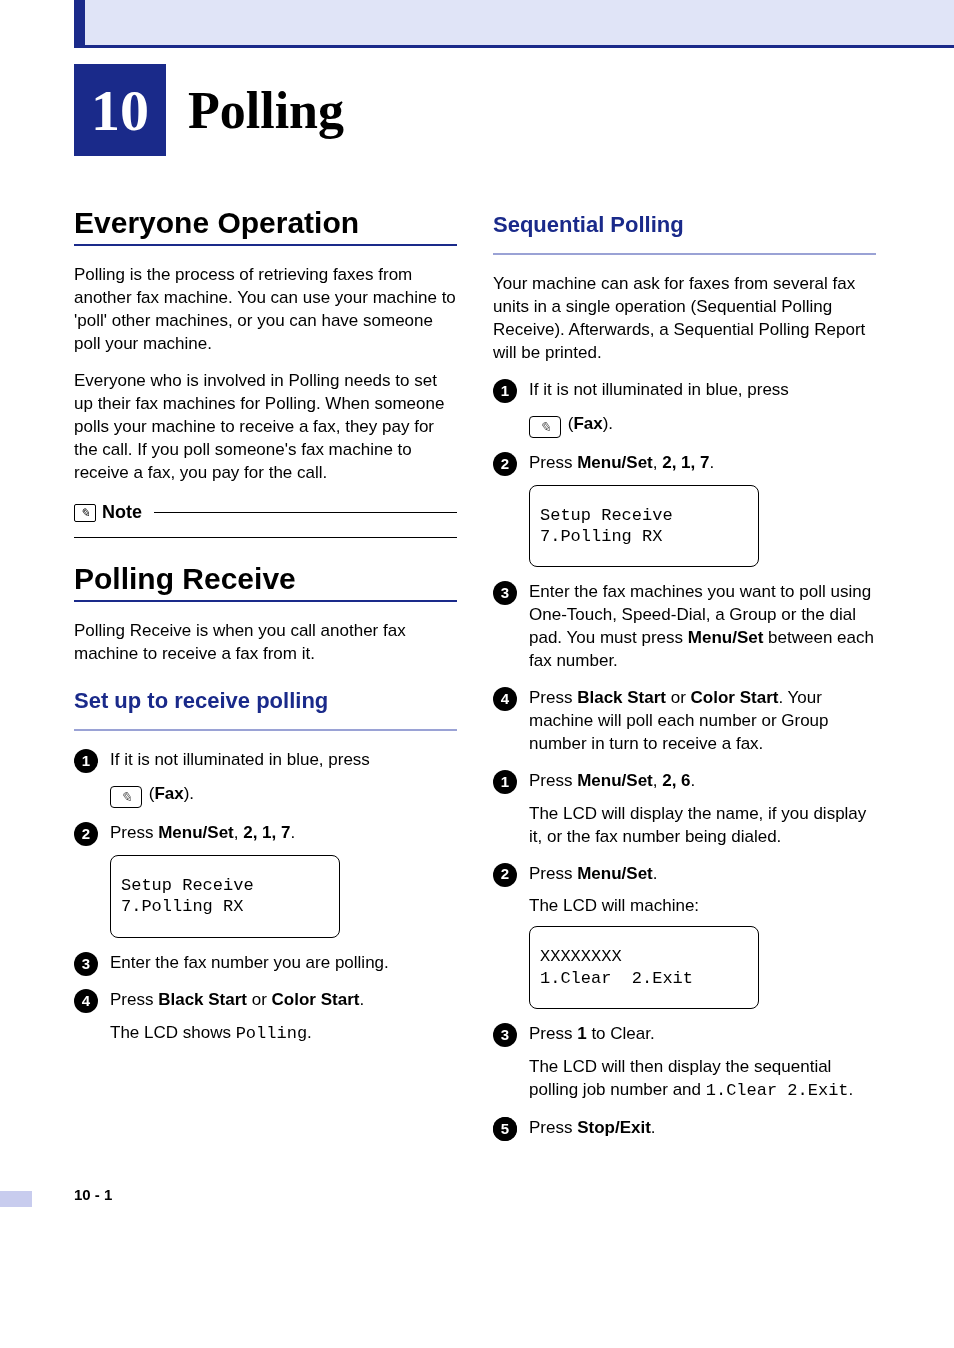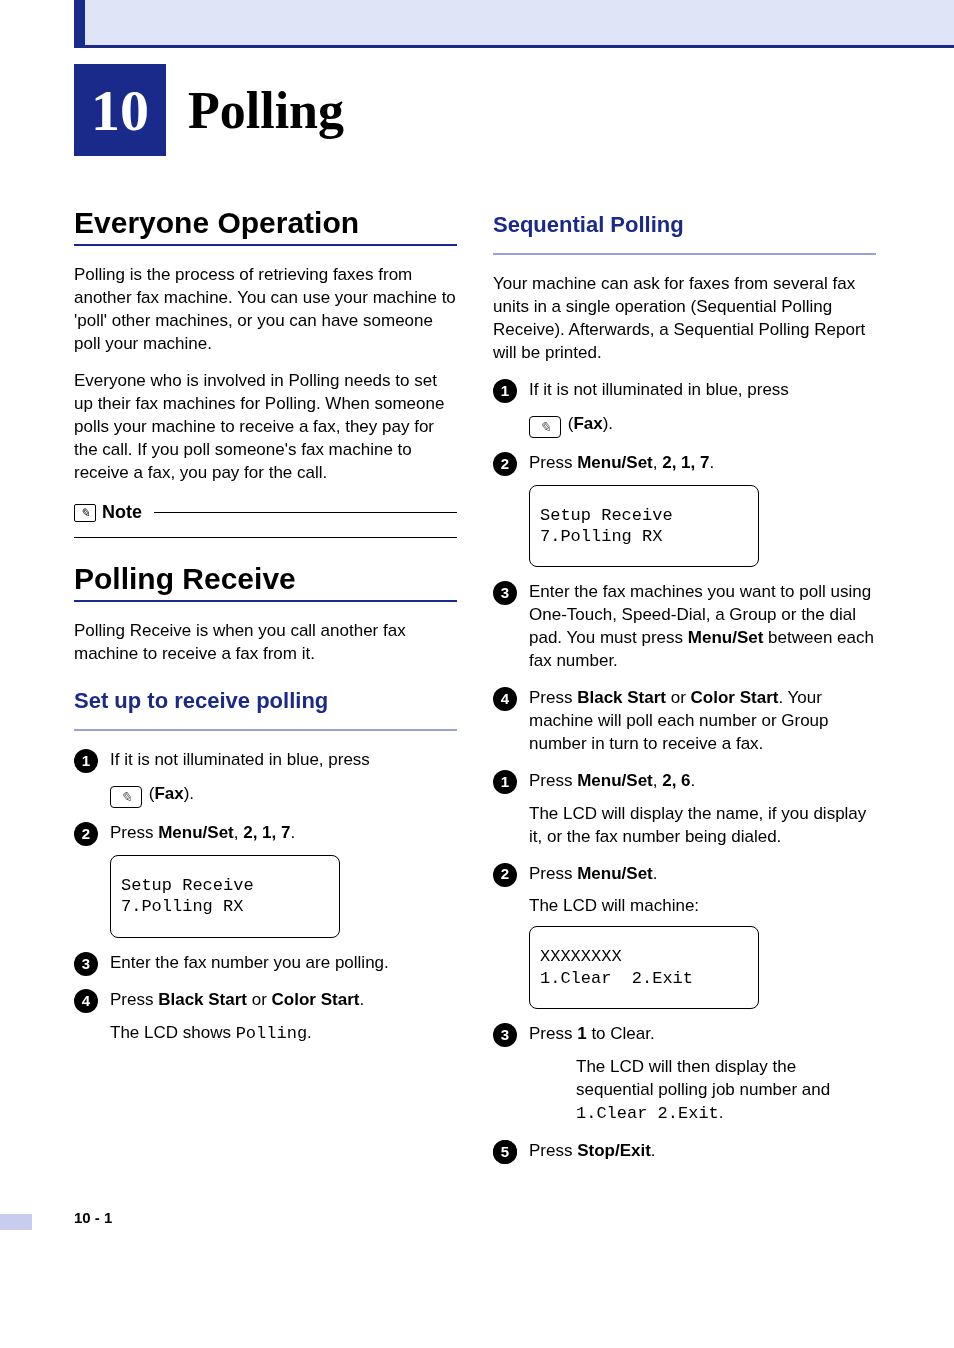--- a/index.html
+++ b/index.html
@@ -264,21 +264,21 @@
       <li>
         <span class="step-num">2</span>
         <span><span>Press </span><b>Menu/Set</b><span>.</span></span>
         <div style="margin-top:10px;">The LCD will machine:</div>
         <div class="lcd" style="margin-top:8px;"><span>XXXXXXXX</span>
 <span>1.Clear  2.Exit</span></div>
       </li>
       <li>
         <span class="step-num black">3</span>
         <span><span>Press </span><b>1</b><span> to Clear.</span></span>
-        <div style="margin-top:10px;margin-left:47px;"><span>The LCD will then display the sequential polling job number and </span><span class="mono">1.Clear 2.Exit</span><span>.</span></div>
+        <div style="margin-top:10px;"><span>The LCD will then display the sequential polling job number and </span><span class="mono">1.Clear 2.Exit</span><span>.</span></div>
       </li>
       <li>
         <span class="step-num black">4</span>
       </li>
       <li>
         <span class="step-num black">5</span>
         <span><span>Press </span><b>Stop/Exit</b><span>.</span></span>
       </li>
     </ol>
   </div>

